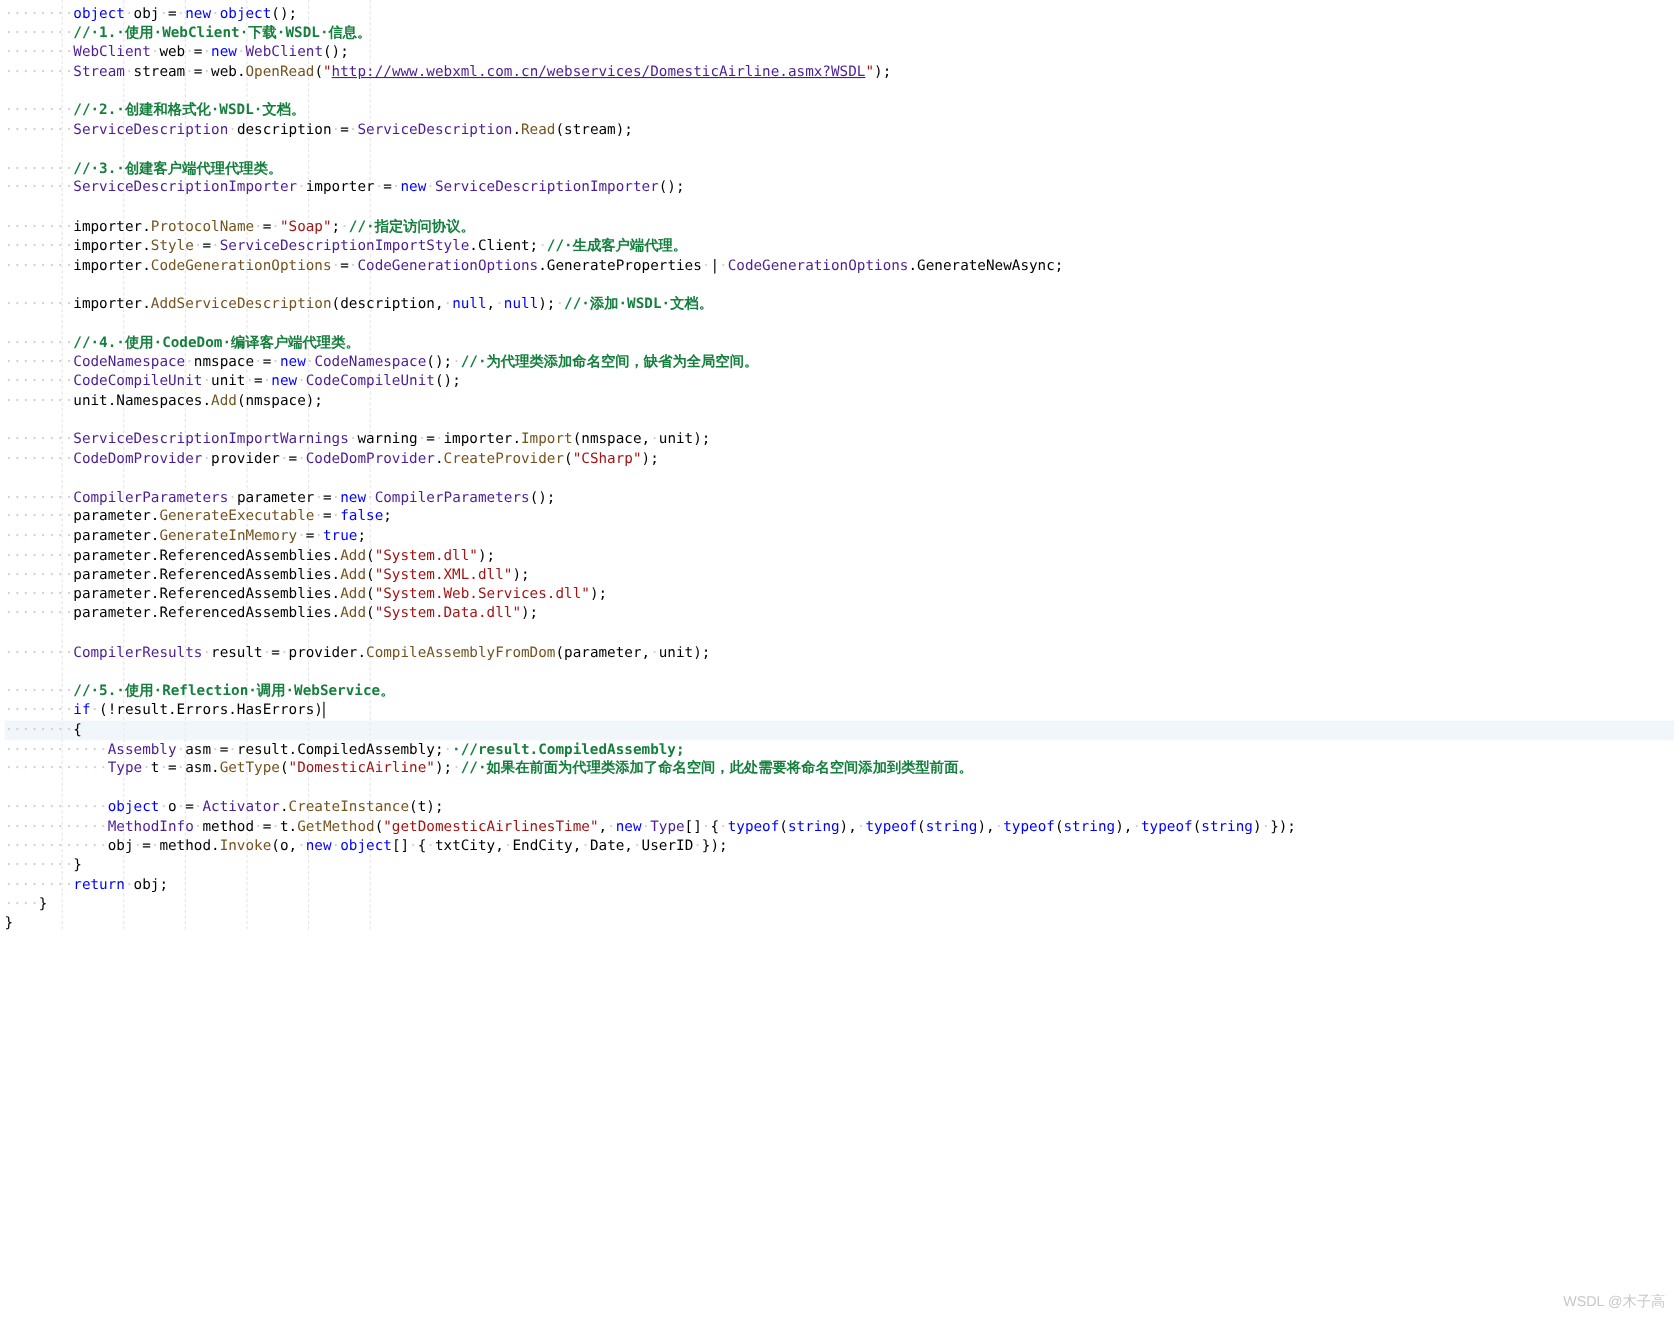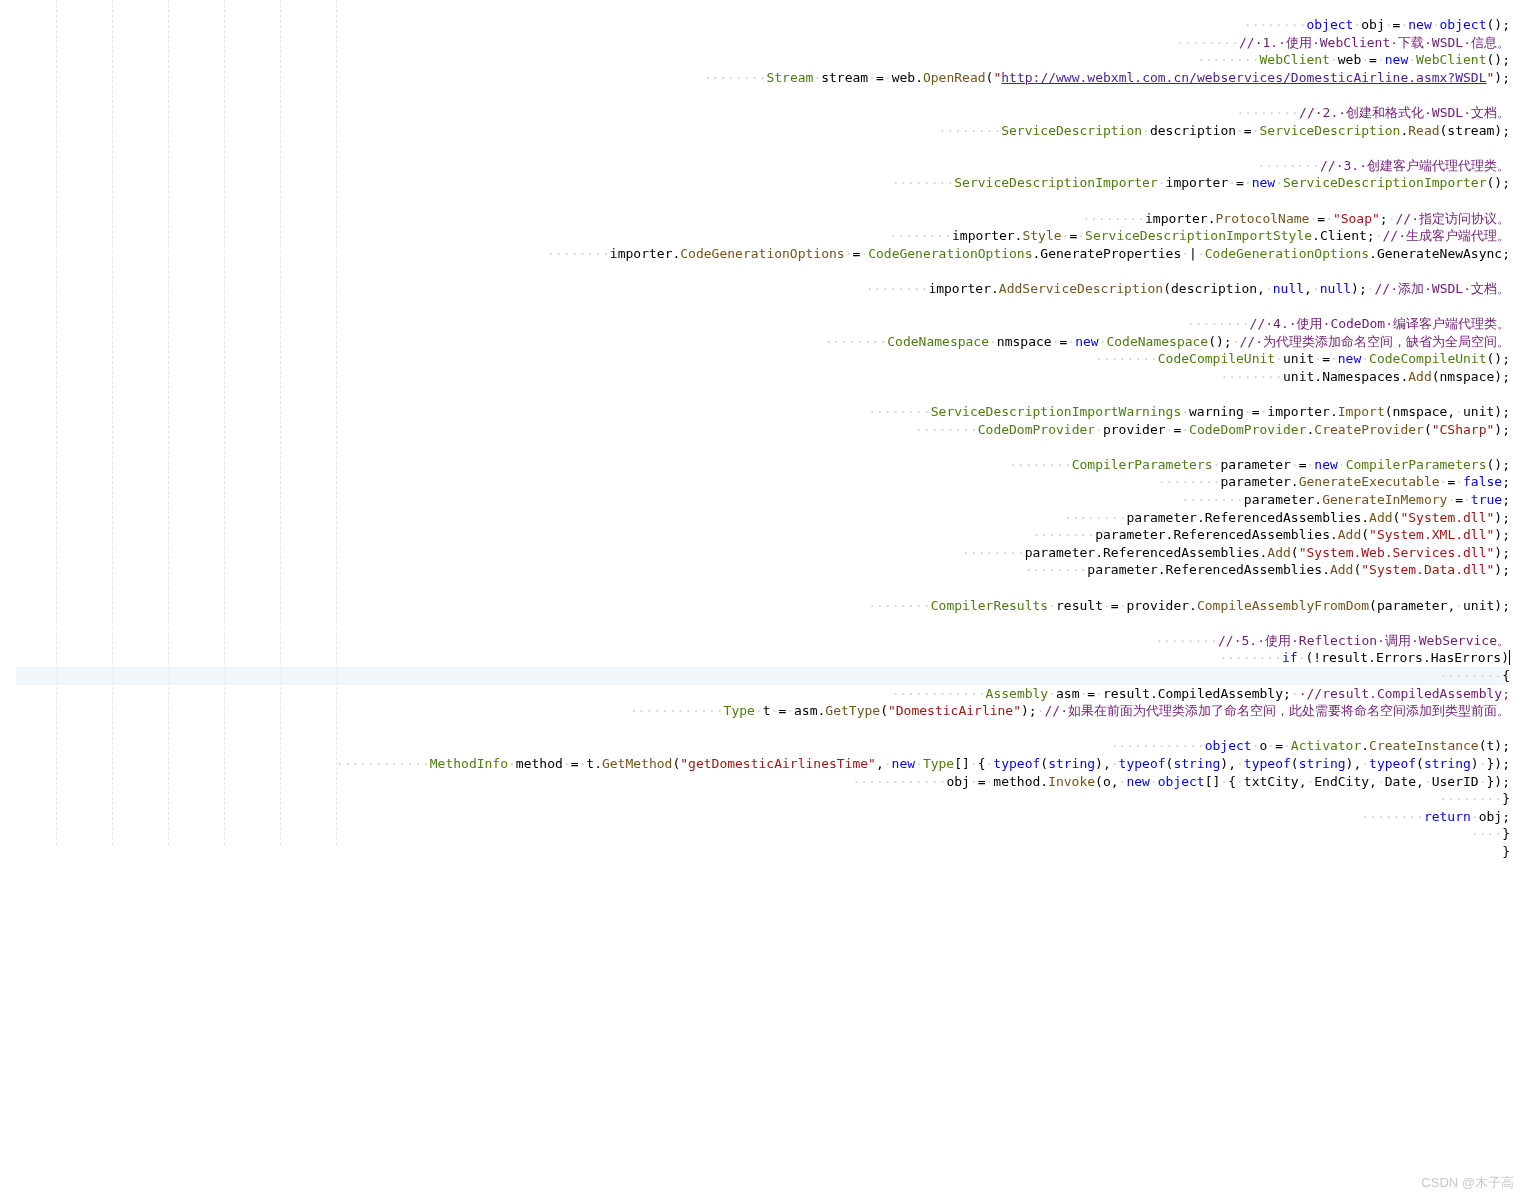--- a/index.html
+++ b/index.html
@@ -5,51 +5,50 @@
   html,body { margin:0; padding:0; background:#fff; }
   body {
     font-family: "NSimSun","SimSun","Courier New",Consolas,monospace;
     font-size: 13px;
     line-height: 17.6px;
     color:#000;
     width:1526px;
     position:relative;
   }
   pre.code {
-    margin:16px;
+    margin:4px;
     padding:0 0 0 0px;
     white-space:pre;
     position:relative;
     overflow:hidden;
-    text-align:right;
   }
   .guides {
     position:absolute; left:0; top:0; bottom:0; width:60px;
     pointer-events:none;
   }
   .guides .g { position:absolute; top:0; bottom:0; border-left:1px dashed #e5e5e5; }
   .hl { position:absolute; left:0; right:0; height:17.6px; background:#e8f0f7; opacity:.6; }
   .kw   { color:#0000ff; }     
-  .type { color:#4d7c0f; }     
+  .type { color:#4c1d95; }     
   .mth  { color:#74531f; }     
   .str  { color:#a31515; }     
-  .com  { color:#701a75; }     
+  .com  { color:#15803d;font-weight:bold; }     
   .url  { color:#4c1d95; text-decoration:underline; }
   .ws   { color:#d0d0d0; }     
   .cursor{ border-right:1px solid #000; }
   .watermark {
     position:fixed; right:12px; bottom:8px;
     color:#c8c8c8; font-size:13px; font-family:sans-serif;
   }
 </style>
 </head>
 <body>
 
 <div class="guides" style="height: 845px;">
     <div class="g" style="left: 56px;"></div>
     <div class="g" style="left: 112px;"></div>
     <div class="g" style="left: 168px;"></div>
     <div class="g" style="left: 224px;"></div>
     <div class="g" style="left: 280px;"></div>
     <div class="g" style="left: 336px;"></div>
   </div>
 <pre class="code" id="code"><div class="hl" style="top: 651.2px;"></div><div style="position: relative;"><span class="ws">········</span><span class="kw">object</span><span class="ws">·</span><span>obj</span><span class="ws">·</span><span>=</span><span class="ws">·</span><span class="kw">new</span><span class="ws">·</span><span class="kw">object</span><span>();</span></div><div style="position: relative;"><span class="ws">········</span><span class="com">//·1.·使用·WebClient·下载·WSDL·信息。</span></div><div style="position: relative;"><span class="ws">········</span><span class="type">WebClient</span><span class="ws">·</span><span>web</span><span class="ws">·</span><span>=</span><span class="ws">·</span><span class="kw">new</span><span class="ws">·</span><span class="type">WebClient</span><span>();</span></div><div style="position: relative;"><span class="ws">········</span><span class="type">Stream</span><span class="ws">·</span><span>stream</span><span class="ws">·</span><span>=</span><span class="ws">·</span><span>web.</span><span class="mth">OpenRead</span><span>(</span><span class="str">"</span><span class="url">http://www.webxml.com.cn/webservices/DomesticAirline.asmx?WSDL</span><span class="str">"</span><span>);</span></div><div style="position: relative;">&nbsp;</div><div style="position: relative;"><span class="ws">········</span><span class="com">//·2.·创建和格式化·WSDL·文档。</span></div><div style="position: relative;"><span class="ws">········</span><span class="type">ServiceDescription</span><span class="ws">·</span><span>description</span><span class="ws">·</span><span>=</span><span class="ws">·</span><span class="type">ServiceDescription</span><span>.</span><span class="mth">Read</span><span>(stream);</span></div><div style="position: relative;">&nbsp;</div><div style="position: relative;"><span class="ws">········</span><span class="com">//·3.·创建客户端代理代理类。</span></div><div style="position: relative;"><span class="ws">········</span><span class="type">ServiceDescriptionImporter</span><span class="ws">·</span><span>importer</span><span class="ws">·</span><span>=</span><span class="ws">·</span><span class="kw">new</span><span class="ws">·</span><span class="type">ServiceDescriptionImporter</span><span>();</span></div><div style="position: relative;">&nbsp;</div><div style="position: relative;"><span class="ws">········</span><span>importer.</span><span class="mth">ProtocolName</span><span class="ws">·</span><span>=</span><span class="ws">·</span><span class="str">"Soap"</span><span>;</span><span class="ws">·</span><span class="com">//·指定访问协议。</span></div><div style="position: relative;"><span class="ws">········</span><span>importer.</span><span class="mth">Style</span><span class="ws">·</span><span>=</span><span class="ws">·</span><span class="type">ServiceDescriptionImportStyle</span><span>.Client;</span><span class="ws">·</span><span class="com">//·生成客户端代理。</span></div><div style="position: relative;"><span class="ws">········</span><span>importer.</span><span class="mth">CodeGenerationOptions</span><span class="ws">·</span><span>=</span><span class="ws">·</span><span class="type">CodeGenerationOptions</span><span>.GenerateProperties</span><span class="ws">·</span><span>|</span><span class="ws">·</span><span class="type">CodeGenerationOptions</span><span>.GenerateNewAsync;</span></div><div style="position: relative;">&nbsp;</div><div style="position: relative;"><span class="ws">········</span><span>importer.</span><span class="mth">AddServiceDescription</span><span>(description,</span><span class="ws">·</span><span class="kw">null</span><span>,</span><span class="ws">·</span><span class="kw">null</span><span>);</span><span class="ws">·</span><span class="com">//·添加·WSDL·文档。</span></div><div style="position: relative;">&nbsp;</div><div style="position: relative;"><span class="ws">········</span><span class="com">//·4.·使用·CodeDom·编译客户端代理类。</span></div><div style="position: relative;"><span class="ws">········</span><span class="type">CodeNamespace</span><span class="ws">·</span><span>nmspace</span><span class="ws">·</span><span>=</span><span class="ws">·</span><span class="kw">new</span><span class="ws">·</span><span class="type">CodeNamespace</span><span>();</span><span class="ws">·</span><span class="com">//·为代理类添加命名空间，缺省为全局空间。</span></div><div style="position: relative;"><span class="ws">········</span><span class="type">CodeCompileUnit</span><span class="ws">·</span><span>unit</span><span class="ws">·</span><span>=</span><span class="ws">·</span><span class="kw">new</span><span class="ws">·</span><span class="type">CodeCompileUnit</span><span>();</span></div><div style="position: relative;"><span class="ws">········</span><span>unit.Namespaces.</span><span class="mth">Add</span><span>(nmspace);</span></div><div style="position: relative;">&nbsp;</div><div style="position: relative;"><span class="ws">········</span><span class="type">ServiceDescriptionImportWarnings</span><span class="ws">·</span><span>warning</span><span class="ws">·</span><span>=</span><span class="ws">·</span><span>importer.</span><span class="mth">Import</span><span>(nmspace,</span><span class="ws">·</span><span>unit);</span></div><div style="position: relative;"><span class="ws">········</span><span class="type">CodeDomProvider</span><span class="ws">·</span><span>provider</span><span class="ws">·</span><span>=</span><span class="ws">·</span><span class="type">CodeDomProvider</span><span>.</span><span class="mth">CreateProvider</span><span>(</span><span class="str">"CSharp"</span><span>);</span></div><div style="position: relative;">&nbsp;</div><div style="position: relative;"><span class="ws">········</span><span class="type">CompilerParameters</span><span class="ws">·</span><span>parameter</span><span class="ws">·</span><span>=</span><span class="ws">·</span><span class="kw">new</span><span class="ws">·</span><span class="type">CompilerParameters</span><span>();</span></div><div style="position: relative;"><span class="ws">········</span><span>parameter.</span><span class="mth">GenerateExecutable</span><span class="ws">·</span><span>=</span><span class="ws">·</span><span class="kw">false</span><span>;</span></div><div style="position: relative;"><span class="ws">········</span><span>parameter.</span><span class="mth">GenerateInMemory</span><span class="ws">·</span><span>=</span><span class="ws">·</span><span class="kw">true</span><span>;</span></div><div style="position: relative;"><span class="ws">········</span><span>parameter.ReferencedAssemblies.</span><span class="mth">Add</span><span>(</span><span class="str">"System.dll"</span><span>);</span></div><div style="position: relative;"><span class="ws">········</span><span>parameter.ReferencedAssemblies.</span><span class="mth">Add</span><span>(</span><span class="str">"System.XML.dll"</span><span>);</span></div><div style="position: relative;"><span class="ws">········</span><span>parameter.ReferencedAssemblies.</span><span class="mth">Add</span><span>(</span><span class="str">"System.Web.Services.dll"</span><span>);</span></div><div style="position: relative;"><span class="ws">········</span><span>parameter.ReferencedAssemblies.</span><span class="mth">Add</span><span>(</span><span class="str">"System.Data.dll"</span><span>);</span></div><div style="position: relative;">&nbsp;</div><div style="position: relative;"><span class="ws">········</span><span class="type">CompilerResults</span><span class="ws">·</span><span>result</span><span class="ws">·</span><span>=</span><span class="ws">·</span><span>provider.</span><span class="mth">CompileAssemblyFromDom</span><span>(parameter,</span><span class="ws">·</span><span>unit);</span></div><div style="position: relative;">&nbsp;</div><div style="position: relative;"><span class="ws">········</span><span class="com">//·5.·使用·Reflection·调用·WebService。</span></div><div style="position: relative;"><span class="ws">········</span><span class="kw">if</span><span class="ws">·</span><span>(!result.Errors.HasErrors)</span><span class="cursor">​</span></div><div style="position: relative;"><span class="ws">········</span><span>{</span></div><div style="position: relative;"><span class="ws">············</span><span class="type">Assembly</span><span class="ws">·</span><span>asm</span><span class="ws">·</span><span>=</span><span class="ws">·</span><span>result.CompiledAssembly;</span><span class="ws">·</span><span class="com">·//result.CompiledAssembly;</span></div><div style="position: relative;"><span class="ws">············</span><span class="type">Type</span><span class="ws">·</span><span>t</span><span class="ws">·</span><span>=</span><span class="ws">·</span><span>asm.</span><span class="mth">GetType</span><span>(</span><span class="str">"DomesticAirline"</span><span>);</span><span class="ws">·</span><span class="com">//·如果在前面为代理类添加了命名空间，此处需要将命名空间添加到类型前面。</span></div><div style="position: relative;">&nbsp;</div><div style="position: relative;"><span class="ws">············</span><span class="kw">object</span><span class="ws">·</span><span>o</span><span class="ws">·</span><span>=</span><span class="ws">·</span><span class="type">Activator</span><span>.</span><span class="mth">CreateInstance</span><span>(t);</span></div><div style="position: relative;"><span class="ws">············</span><span class="type">MethodInfo</span><span class="ws">·</span><span>method</span><span class="ws">·</span><span>=</span><span class="ws">·</span><span>t.</span><span class="mth">GetMethod</span><span>(</span><span class="str">"getDomesticAirlinesTime"</span><span>,</span><span class="ws">·</span><span class="kw">new</span><span class="ws">·</span><span class="type">Type</span><span>[]</span><span class="ws">·</span><span>{</span><span class="ws">·</span><span class="kw">typeof</span><span>(</span><span class="kw">string</span><span>),</span><span class="ws">·</span><span class="kw">typeof</span><span>(</span><span class="kw">string</span><span>),</span><span class="ws">·</span><span class="kw">typeof</span><span>(</span><span class="kw">string</span><span>),</span><span class="ws">·</span><span class="kw">typeof</span><span>(</span><span class="kw">string</span><span>)</span><span class="ws">·</span><span>});</span></div><div style="position: relative;"><span class="ws">············</span><span>obj</span><span class="ws">·</span><span>=</span><span class="ws">·</span><span>method.</span><span class="mth">Invoke</span><span>(o,</span><span class="ws">·</span><span class="kw">new</span><span class="ws">·</span><span class="kw">object</span><span>[]</span><span class="ws">·</span><span>{</span><span class="ws">·</span><span>txtCity,</span><span class="ws">·</span><span>EndCity,</span><span class="ws">·</span><span>Date,</span><span class="ws">·</span><span>UserID</span><span class="ws">·</span><span>});</span></div><div style="position: relative;"><span class="ws">········</span><span>}</span></div><div style="position: relative;"><span class="ws">········</span><span class="kw">return</span><span class="ws">·</span><span>obj;</span></div><div style="position: relative;"><span class="ws">····</span><span>}</span></div><div style="position: relative;"><span>}</span></div></pre>
-<div class="watermark">CSDN @木子高</div>
+<div class="watermark">WSDL @木子高</div>
 
 </body></html>

